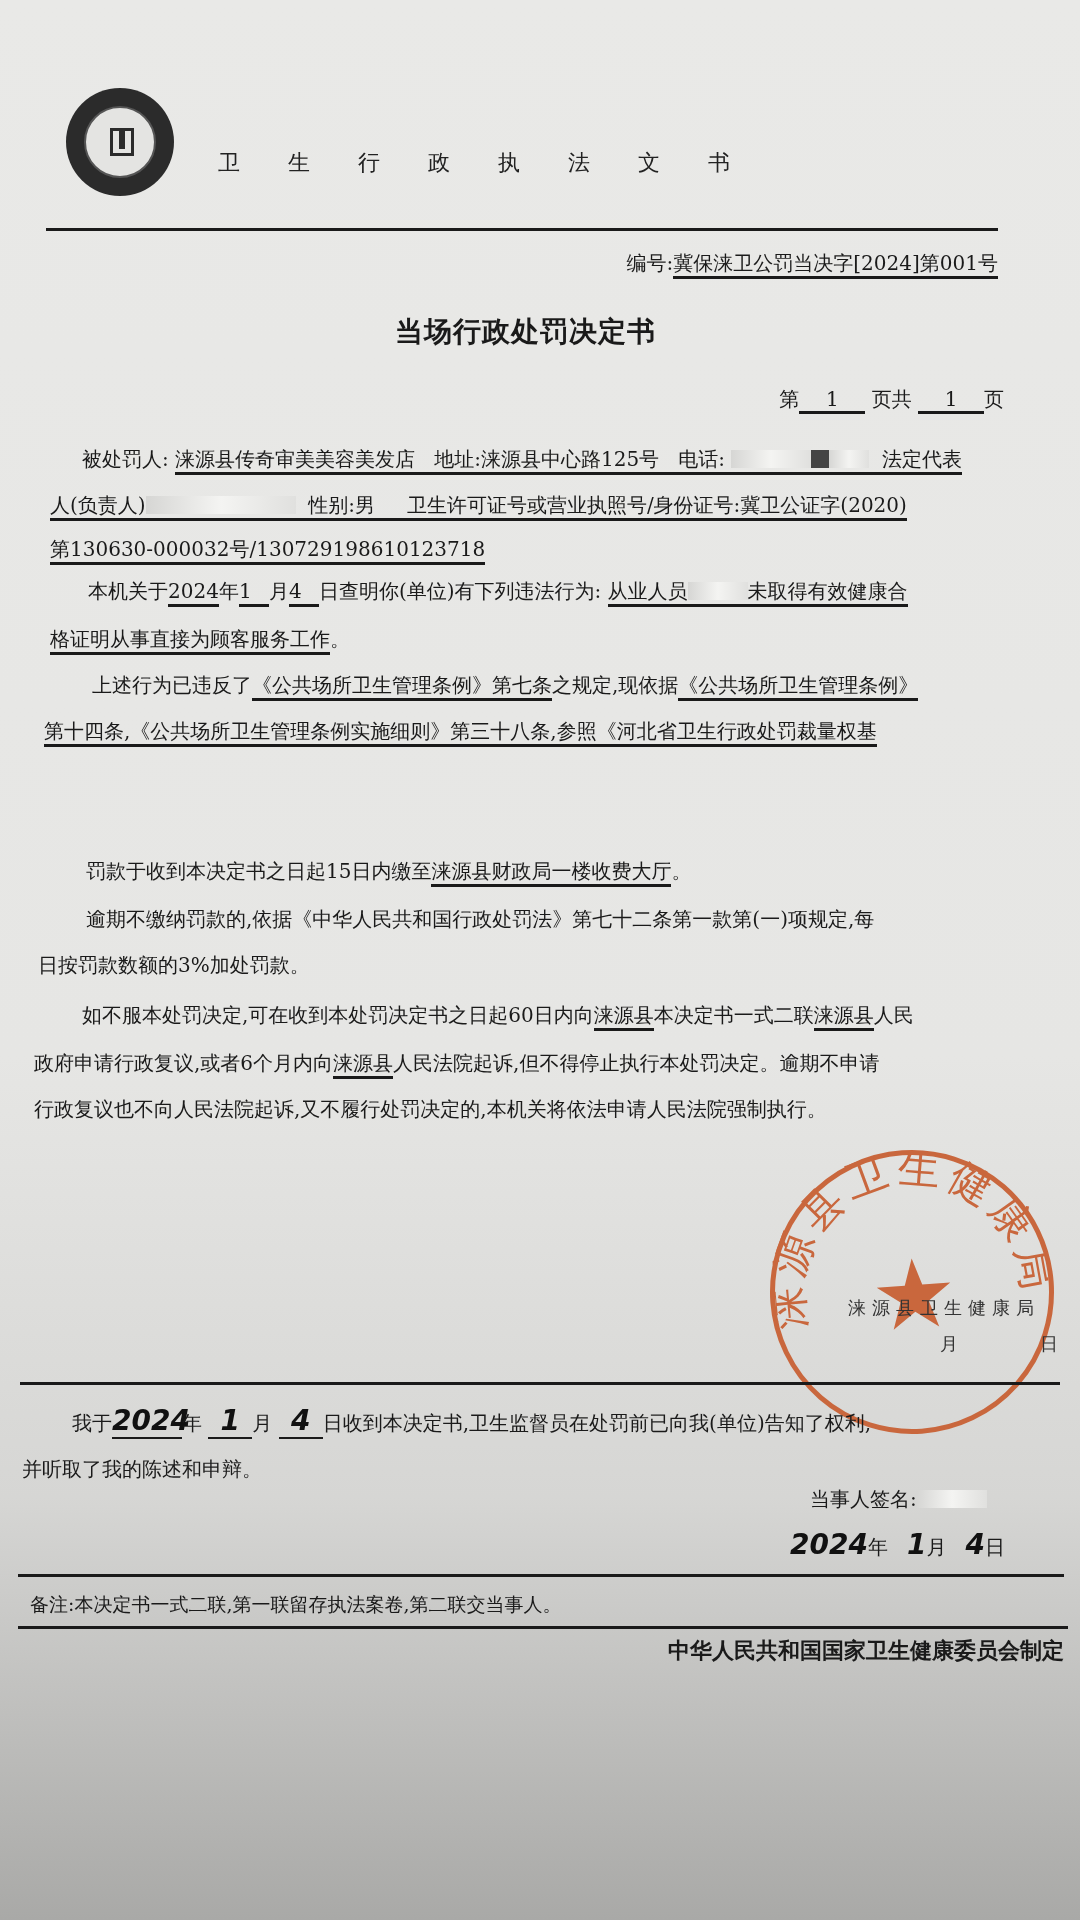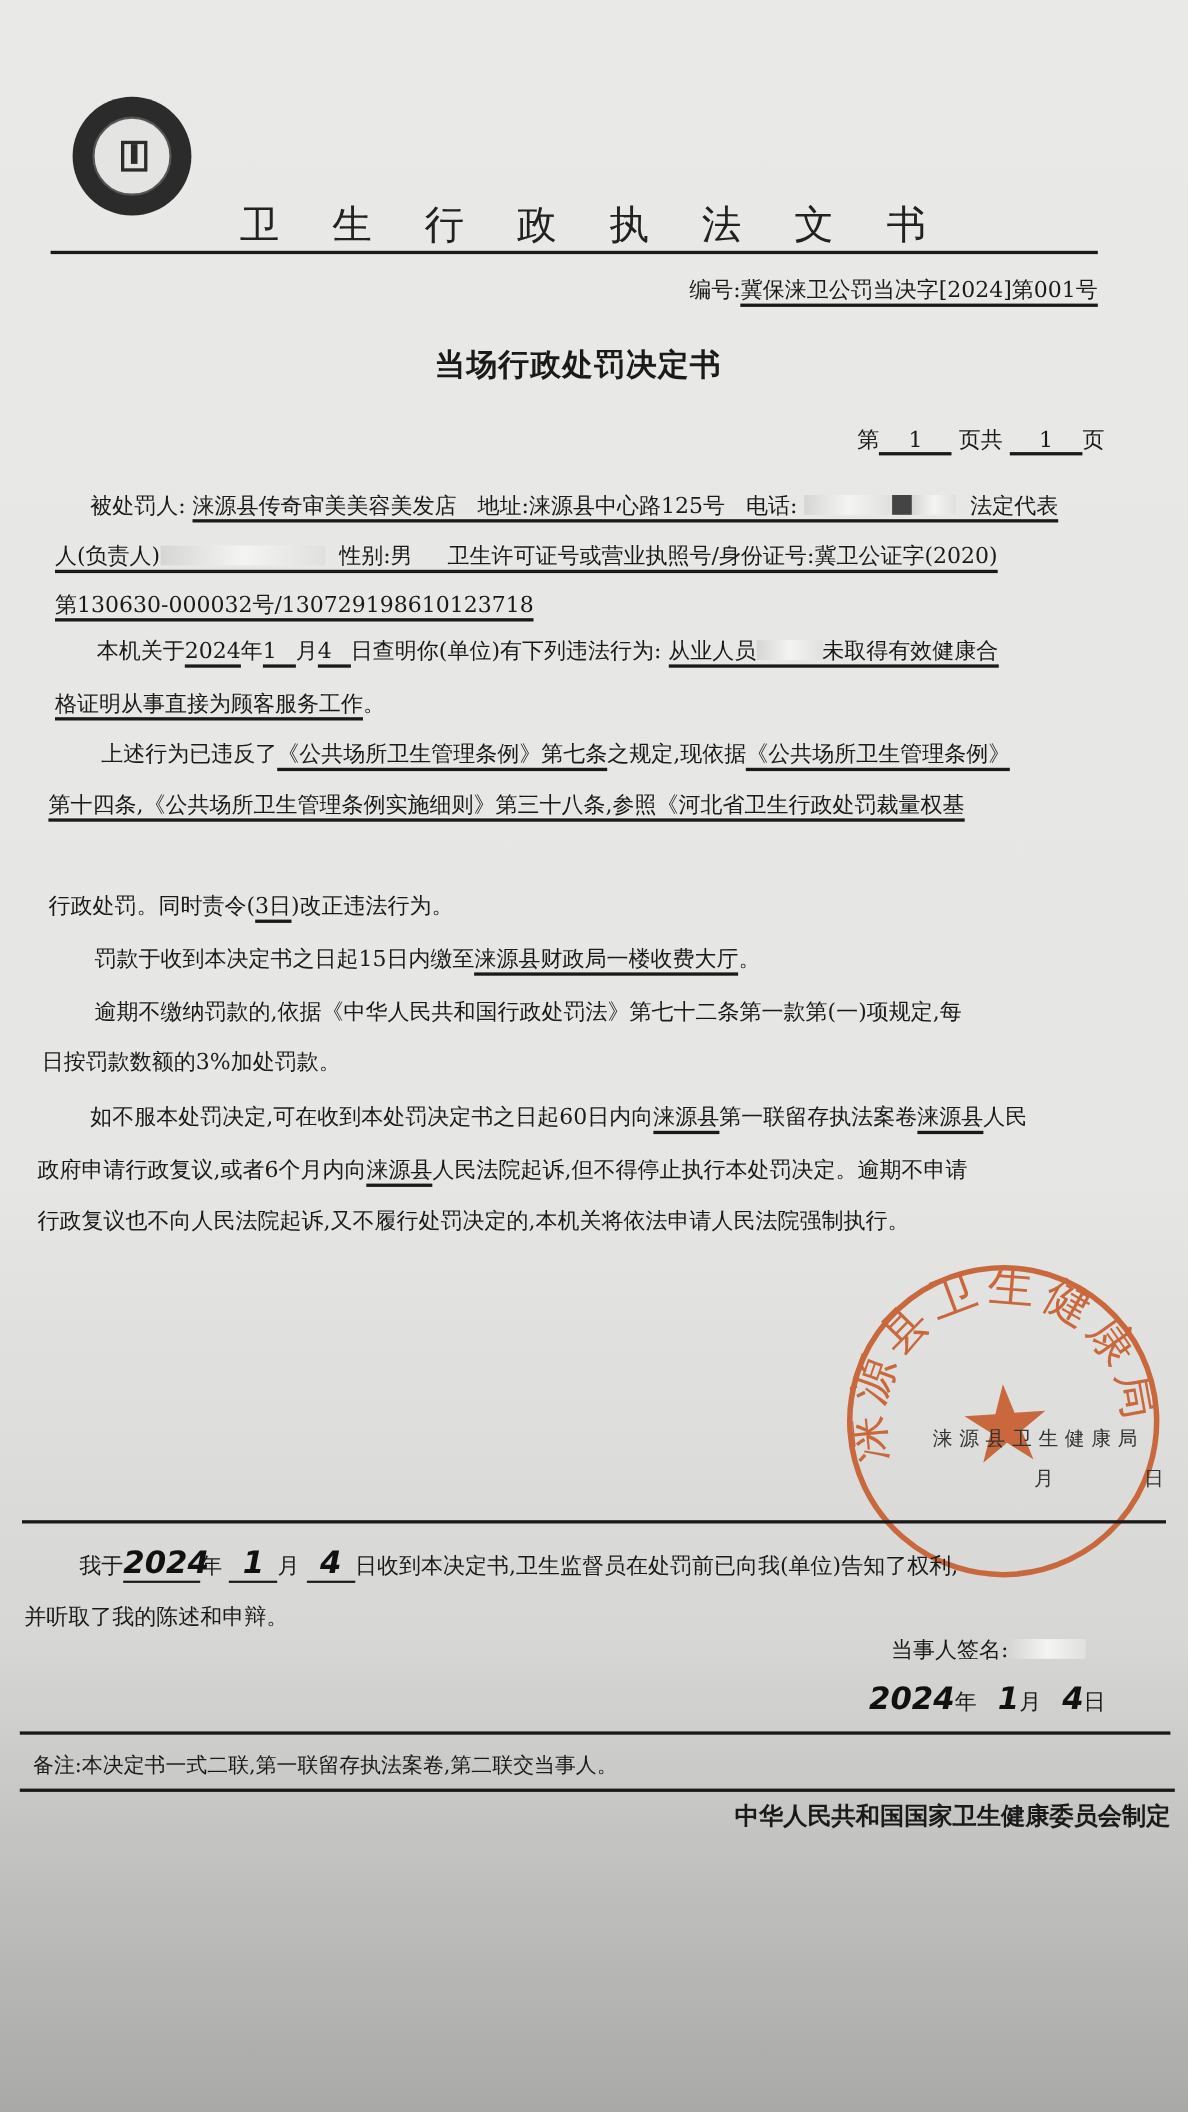--- a/index.html
+++ b/index.html
@@ -7,21 +7,21 @@
   .paper{position:absolute;left:0;top:0;width:1080px;height:1920px;
     background:linear-gradient(180deg,#e9e9e7 0%,#e6e6e4 55%,#d6d6d4 78%,#a9a9a7 100%);}
   .abs{position:absolute;white-space:nowrap;}
   .u{border-bottom:3px solid #1a1a1a;padding-bottom:1px;}
   .thin{border-bottom:2px solid #1a1a1a;}
   .rule{position:absolute;background:#1a1a1a;}
   .emblem{position:absolute;left:66px;top:88px;width:108px;height:108px;border-radius:50%;background:#2b2b2b;}
   .emblem .inner{position:absolute;left:18px;top:18px;width:72px;height:72px;border-radius:50%;background:#e4e4e2;border:2px solid #555;box-sizing:border-box;}
   .emblem .core{position:absolute;left:24px;top:20px;width:24px;height:28px;border:3px solid #2b2b2b;box-sizing:border-box;}
   .emblem .core:after{content:"";position:absolute;left:6px;top:0;width:6px;height:18px;background:#2b2b2b;}
-  .header-title{left:218px;top:148px;font-size:36px;letter-spacing:48px;color:#222;margin-top:32px;}
+  .header-title{left:218px;top:148px;font-size:22px;letter-spacing:48px;color:#222;}
   .doc-no{right:82px;top:250px;font-size:20px;}
   .doc-title{left:395px;top:313px;font-size:28px;font-weight:bold;letter-spacing:1px;font-family:"DejaVu Sans","Liberation Sans",sans-serif;}
   .pager{right:76px;top:386px;font-size:20px;}
   .pager .blank{display:inline-block;width:66px;text-align:center;border-bottom:3px solid #1a1a1a;}
   .line{font-size:20px;}
   .cb{display:inline-block;width:20px;height:20px;border:2px solid #1a1a1a;vertical-align:-3px;position:relative;margin-right:2px;}
   .cb:after{content:"✔";position:absolute;left:1px;top:-8px;font-size:22px;font-family:"DejaVu Sans",sans-serif;}
   .redact{display:inline-block;width:80px;height:18px;background:linear-gradient(90deg,#d6d6d4,#f4f4f2,#e0e0de);vertical-align:-2px;}
   .redact.dark{width:18px;background:#444;}
   .hand{font-family:"DejaVu Sans",sans-serif;font-style:italic;font-weight:bold;font-size:28px;color:#111;}
@@ -73,33 +73,30 @@
   <div class="abs line" style="left:50px;top:626px;">
     <span class="u">格证明从事直接为顾客服务工作</span><span>。</span>
   </div>
 
   <div class="abs line" style="left:92px;top:672px;">
     <span>上述行为已违反了</span><span class="u">《公共场所卫生管理条例》第七条</span><span>之规定,现依据</span><span class="u">《公共场所卫生管理条例》</span>
   </div>
   <div class="abs line" style="left:44px;top:718px;">
     <span class="u">第十四条,《公共场所卫生管理条例实施细则》第三十八条,参照《河北省卫生行政处罚裁量权基</span>
   </div>
-  <div class="abs line" style="left:44px;top:810px;">
-    <span>行政处罚。同时责令(</span><span class="u">3日</span><span>)改正违法行为。</span>
-  </div>
 
   <div class="abs line" style="left:86px;top:858px;">
     <span>罚款于收到本决定书之日起15日内缴至</span><span class="u">涞源县财政局一楼收费大厅</span><span>。</span>
   </div>
 
   <div class="abs line" style="left:86px;top:906px;">逾期不缴纳罚款的,依据《中华人民共和国行政处罚法》第七十二条第一款第(一)项规定,每</div>
   <div class="abs line" style="left:38px;top:952px;">日按罚款数额的3%加处罚款。</div>
 
   <div class="abs line" style="left:82px;top:1002px;">
-    <span>如不服本处罚决定,可在收到本处罚决定书之日起60日内向</span><span class="u">涞源县</span><span>第一联留存执法案卷</span><span class="u">涞源县</span><span>人民</span>
+    <span>如不服本处罚决定,可在收到本处罚决定书之日起60日内向</span><span class="u">涞源县</span><span>本决定书一式二联</span><span class="u">涞源县</span><span>人民</span>
   </div>
   <div class="abs line" style="left:34px;top:1050px;">
     <span>政府申请行政复议,或者6个月内向</span><span class="u">涞源县</span><span>人民法院起诉,但不得停止执行本处罚决定。逾期不申请</span>
   </div>
   <div class="abs line" style="left:34px;top:1096px;">行政复议也不向人民法院起诉,又不履行处罚决定的,本机关将依法申请人民法院强制执行。</div>
 
 
   <div class="stamp">
     <svg class="ring-text" viewBox="0 0 274 274">
       <defs>

